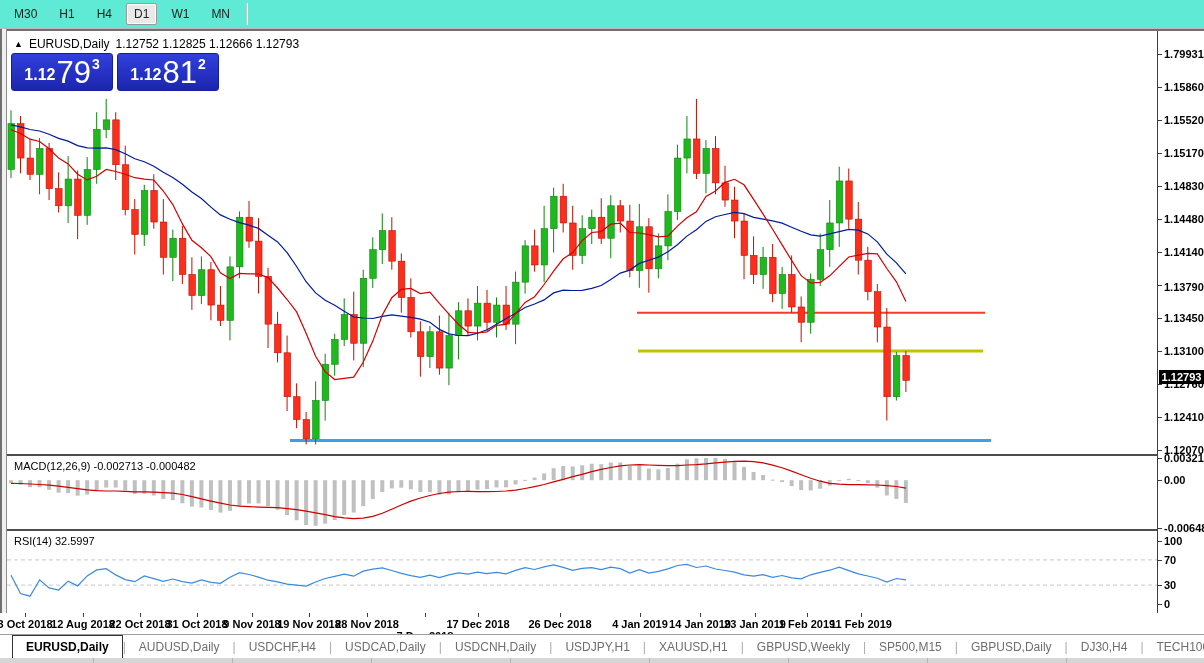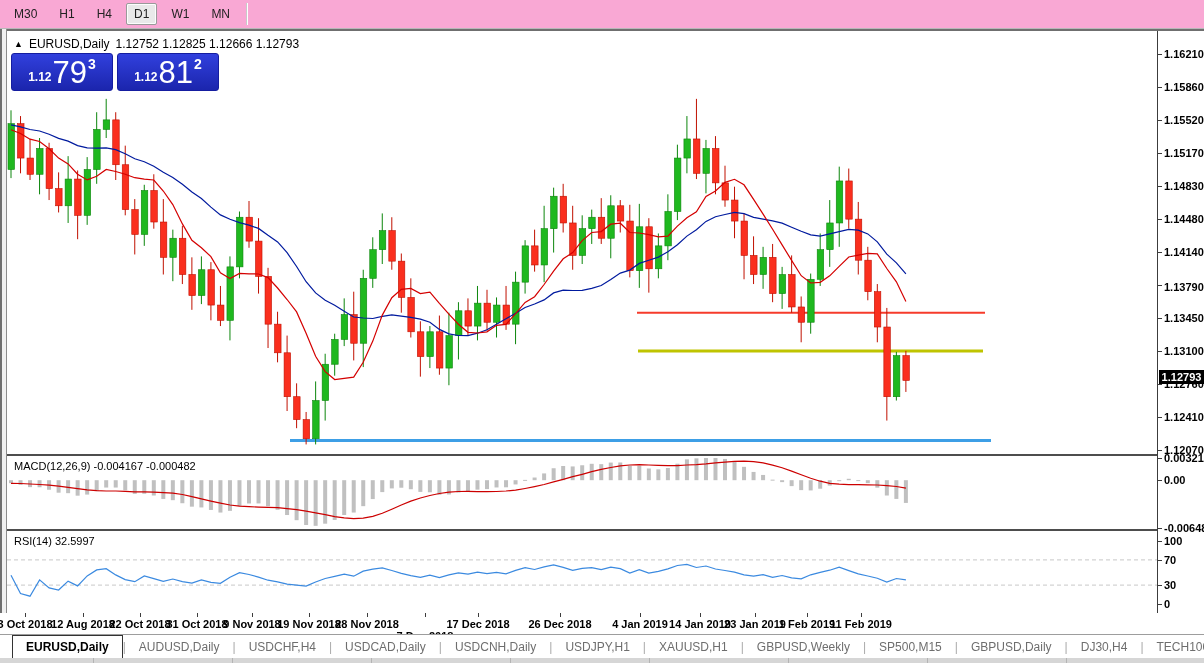--- a/index.html
+++ b/index.html
@@ -1,21 +1,21 @@
 <!DOCTYPE html>
 <html><head>
 <meta charset="utf-8">
 <style>
   * { margin:0; padding:0; box-sizing:border-box; }
   html,body { width:1204px; height:663px; overflow:hidden;
     font-family:"Liberation Sans", sans-serif; background:#f0f0f0; position:relative; }
 
   
   #toolbar { position:absolute; left:0; top:0; width:1204px; height:29px;
-    background:#f9a8d4; border-bottom:1px solid #b8b8b8; display:flex; align-items:center; }
+    background:#5eead4; border-bottom:1px solid #b8b8b8; display:flex; align-items:center; }
   .tf-btn { font-size:12px; color:#222; padding:3px 7px; margin-left:6px; border:1px solid transparent;
     border-radius:2px; cursor:default; }
   .tf-btn.active { background:#e9e9e9; border:1px solid #9a9a9a; box-shadow:inset 0 0 0 1px #fdfdfd; }
   .tb-sep { width:2px; height:22px; margin-left:8px;
     border-left:1px solid #c9c9c9; border-right:1px solid #ffffff; }
 
   
   #chartwin { position:absolute; left:0; top:29px; width:1204px; height:605px; background:#fff; }
   #frame-top { position:absolute; left:0; top:0; width:1204px; height:2px; background:#6f6f6f; }
   #frame-left { position:absolute; left:0; top:0; width:7px; height:605px;
@@ -42,21 +42,21 @@
   #vol-group { display:flex; height:22px; margin:0 4px; border:1px solid #b5b5b5; background:#fff; border-radius:2px; }
   .spin-btn { width:17px; height:20px; background:linear-gradient(#fcfcfc,#dfdfdf); border:0;
     font-size:7px; color:#5a6bd0; text-align:center; line-height:20px; }
   #spin-down { border-right:1px solid #c9c9c9; }
   #spin-up { border-left:1px solid #c9c9c9; }
   #vol-value { width:56px; font-size:13px; color:#000; text-align:right; padding:2px 5px 0 0; background:#fff; }
   #tp-row2 { display:flex; margin-top:1px; gap:4px; }
   .price-box { width:102px; height:38px; background:linear-gradient(#3140dd,#1b25ad);
     border:1px solid #151da0; border-radius:3px; color:#fff; display:flex;
     align-items:flex-end; justify-content:center; padding-bottom:3px; }
-  .pb-small { font-size:12px; font-weight:700; margin-bottom:3px; }
+  .pb-small { font-size:16px; font-weight:700; margin-bottom:3px; }
   .pb-big { font-size:31px; font-weight:400; line-height:0.9; margin:0 1px; }
   .pb-sup { font-size:14px; font-weight:700; align-self:flex-start; margin-top:2px; }
 
   
   .pane-label { position:absolute; left:14px; font-size:11px; color:#000; z-index:4; }
 
   
   #price-axis { position:absolute; left:1157px; top:2px; width:47px; height:582px;
     background:#fff; border-left:1px solid #3c3c3c; }
   .p-tick { position:absolute; left:0; width:4px; height:1px; background:#3c3c3c; }
@@ -313,21 +313,21 @@
       <rect x="883.8399999999999" y="327.0155999999996" width="6.5" height="69.68579999999866" fill="#fa2f1e" stroke="#c01000" stroke-width="0.6"></rect>
       <line x1="896.36" x2="896.36" y1="351.835199999999" y2="400.5197999999979" stroke="#0c860c" stroke-width="1"></line>
       <rect x="893.36" y="355.65359999999856" width="6.5" height="41.04779999999971" fill="#1fb81f" stroke="#0c860c" stroke-width="0.6"></rect>
       <line x1="905.88" x2="905.88" y1="350.8805999999991" y2="391.9284000000009" stroke="#c01000" stroke-width="1"></line>
       <rect x="902.88" y="355.65359999999856" width="6.5" height="24.819600000001515" fill="#fa2f1e" stroke="#c01000" stroke-width="0.6"></rect>
       <polyline points="11.0,124.9 20.5,126.8 30.0,129.5 39.6,131.0 49.1,134.3 58.6,138.4 68.1,141.1 77.6,145.6 87.2,147.8 96.7,148.1 106.2,147.9 115.7,149.7 125.2,153.7 134.8,158.8 144.3,161.8 153.8,166.2 163.3,172.3 172.8,177.4 182.4,184.2 191.9,192.0 201.4,198.5 210.9,207.1 220.4,214.9 230.0,219.3 239.5,222.6 249.0,225.1 258.5,228.4 268.0,235.3 277.6,241.9 287.1,252.7 296.6,266.5 306.1,281.7 315.6,292.9 325.2,300.3 334.7,305.3 344.2,311.2 353.7,317.0 363.2,318.0 372.8,318.5 382.3,316.4 391.8,314.8 401.3,316.1 410.8,317.4 420.4,319.1 429.9,322.2 439.4,329.4 448.9,333.9 458.4,335.5 468.0,335.6 477.5,333.2 487.0,329.7 496.5,324.2 506.0,318.8 515.6,313.2 525.1,307.5 534.6,304.0 544.1,299.9 553.6,292.9 563.2,290.2 572.7,290.5 582.2,290.4 591.7,288.3 601.2,285.5 610.8,279.5 620.3,273.1 629.8,270.1 639.3,263.4 648.8,260.2 658.4,257.1 667.9,251.7 677.4,244.8 686.9,236.1 696.4,229.8 706.0,221.4 715.5,216.7 725.0,214.5 734.5,212.4 744.0,213.7 753.6,217.4 763.1,219.1 772.6,220.9 782.1,223.1 791.6,227.3 801.2,231.3 810.7,234.8 820.2,236.2 829.7,233.9 839.2,231.7 848.8,229.4 858.3,230.1 867.8,233.9 877.3,241.9 886.8,254.2 896.4,262.9 905.9,273.9" fill="none" stroke="#001a9e" stroke-width="1.2"></polyline>
       <polyline points="11.0,129.7 20.5,133.5 30.0,139.2 39.6,141.5 49.1,148.8 58.6,158.1 68.1,163.9 77.6,174.2 87.2,179.9 96.7,176.3 106.2,169.5 115.7,171.5 125.2,174.2 134.8,177.7 144.3,179.2 153.8,180.0 163.3,191.0 172.8,204.6 182.4,223.9 191.9,240.3 201.4,247.8 210.9,256.6 220.4,272.8 230.0,278.5 239.5,273.4 249.0,273.8 258.5,274.0 268.0,277.6 277.6,288.0 287.1,299.5 296.6,311.9 306.1,333.3 315.6,356.3 325.2,371.6 334.7,379.5 344.2,378.3 353.7,377.1 363.2,362.3 372.8,341.1 382.3,315.1 391.8,297.7 401.3,289.3 410.8,288.4 420.4,293.6 429.9,292.2 439.4,303.4 448.9,314.1 458.4,324.2 468.0,332.3 477.5,333.0 487.0,331.8 496.5,325.3 506.0,324.4 515.6,313.7 525.1,302.4 534.6,296.7 544.1,284.5 553.6,271.2 563.2,258.8 572.7,252.6 582.2,240.6 591.7,232.5 601.2,231.6 610.8,224.2 620.3,223.2 629.8,232.5 639.3,233.0 648.8,234.7 658.4,236.8 667.9,236.1 677.4,226.1 686.9,217.7 696.4,211.7 706.0,196.5 715.5,191.0 725.0,182.4 734.5,179.3 744.0,184.8 753.6,199.3 763.1,214.1 772.6,229.2 782.1,244.9 791.6,260.4 801.2,275.7 810.7,283.0 820.2,282.3 829.7,275.8 839.2,266.3 848.8,257.0 858.3,255.2 867.8,253.3 877.3,253.9 886.8,268.5 896.4,281.8 905.9,301.5" fill="none" stroke="#d40000" stroke-width="1.2"></polyline>
     </svg>
   <div class="pane-sep" style="top:425px;"></div>
 
-  <div class="pane-label" style="top:431px;">MACD(12,26,9) -0.004167 -0.000482</div>
+  <div class="pane-label" style="top:431px;">MACD(12,26,9) -0.002713 -0.000482</div>
   <svg id="macd-svg" style="left:7px; top:427px; width:1150px; height:73px;" viewBox="7 456 1150 73">
       <rect x="7" y="456" width="1150" height="73" fill="#ffffff"></rect>
       <rect x="9" y="480.20039171219463" width="4" height="2.97245787523633" fill="#c0c0c0"></rect>
       <rect x="18.52" y="480.20039171219463" width="4" height="4.656803583178657" fill="#c0c0c0"></rect>
       <rect x="28.04" y="480.20039171219463" width="4" height="6.943862650654864" fill="#c0c0c0"></rect>
       <rect x="37.56" y="480.20039171219463" width="4" height="7.035817031792249" fill="#c0c0c0"></rect>
       <rect x="47.08" y="480.20039171219463" width="4" height="9.548876529295342" fill="#c0c0c0"></rect>
       <rect x="56.599999999999994" y="480.20039171219463" width="4" height="12.489491132749833" fill="#c0c0c0"></rect>
       <rect x="66.12" y="480.20039171219463" width="4" height="12.970263934631362" fill="#c0c0c0"></rect>
       <rect x="75.64" y="480.20039171219463" width="4" height="15.480210346540048" fill="#c0c0c0"></rect>
@@ -426,21 +426,21 @@
   <svg id="rsi-svg" style="left:7px; top:502px; width:1150px; height:82px;" viewBox="7 531 1150 82">
       <rect x="7" y="531" width="1150" height="82" fill="#ffffff"></rect>
       <line x1="7" x2="1157" y1="559.9" y2="559.9" stroke="#c8c8c8" stroke-dasharray="4 3" stroke-width="1"></line>
       <line x1="7" x2="1157" y1="585.1" y2="585.1" stroke="#c8c8c8" stroke-dasharray="4 3" stroke-width="1"></line>
       <polyline points="11.0,575.3 20.5,593.6 30.0,596.2 39.6,579.9 49.1,587.9 58.6,590.0 68.1,581.1 77.6,585.9 87.2,575.9 96.7,569.9 106.2,568.7 115.7,574.9 125.2,579.6 134.8,581.7 144.3,575.9 153.8,578.7 163.3,581.4 172.8,579.0 182.4,581.7 191.9,583.1 201.4,579.9 210.9,582.3 220.4,583.3 230.0,577.2 239.5,572.6 249.0,574.5 258.5,577.1 268.0,580.2 277.6,581.9 287.1,584.2 296.6,585.2 306.1,586.1 315.6,582.0 325.2,578.5 334.7,576.3 344.2,574.2 353.7,576.2 363.2,571.1 372.8,569.2 382.3,567.9 391.8,570.5 401.3,573.3 410.8,575.7 420.4,577.3 429.9,575.2 439.4,577.6 448.9,574.9 458.4,572.9 468.0,574.1 477.5,572.2 487.0,573.7 496.5,572.3 506.0,573.9 515.6,570.4 525.1,567.7 534.6,569.5 544.1,566.9 553.6,564.8 563.2,567.4 572.7,570.3 582.2,568.4 591.7,567.6 601.2,569.6 610.8,567.2 620.3,568.7 629.8,573.1 639.3,569.7 648.8,573.1 658.4,571.3 667.9,568.9 677.4,565.5 686.9,564.4 696.4,567.5 706.0,566.0 715.5,569.0 725.0,570.5 734.5,572.2 744.0,574.8 753.6,576.2 763.1,574.7 772.6,577.3 782.1,575.5 791.6,577.9 801.2,578.9 810.7,574.8 820.2,572.3 829.7,570.2 839.2,567.2 848.8,570.6 858.3,573.8 867.8,576.0 877.3,578.2 886.8,582.0 896.4,578.5 905.9,579.9" fill="none" stroke="#3b8ae0" stroke-width="1.2"></polyline>
     </svg>
 
   <div id="price-axis">
 
   <div class="p-tick" style="top: 23px;"></div>
-      <div class="p-lbl" style="top: 23px;">1.16210</div>
+      <div class="p-lbl" style="top: 23px;">1.79931</div>
       <div class="p-tick" style="top: 56px;"></div>
       <div class="p-lbl" style="top: 56px;">1.15860</div>
       <div class="p-tick" style="top: 89px;"></div>
       <div class="p-lbl" style="top: 89px;">1.15520</div>
       <div class="p-tick" style="top: 122px;"></div>
       <div class="p-lbl" style="top: 122px;">1.15170</div>
       <div class="p-tick" style="top: 155px;"></div>
       <div class="p-lbl" style="top: 155px;">1.14830</div>
       <div class="p-tick" style="top: 188px;"></div>
       <div class="p-lbl" style="top: 188px;">1.14480</div>

